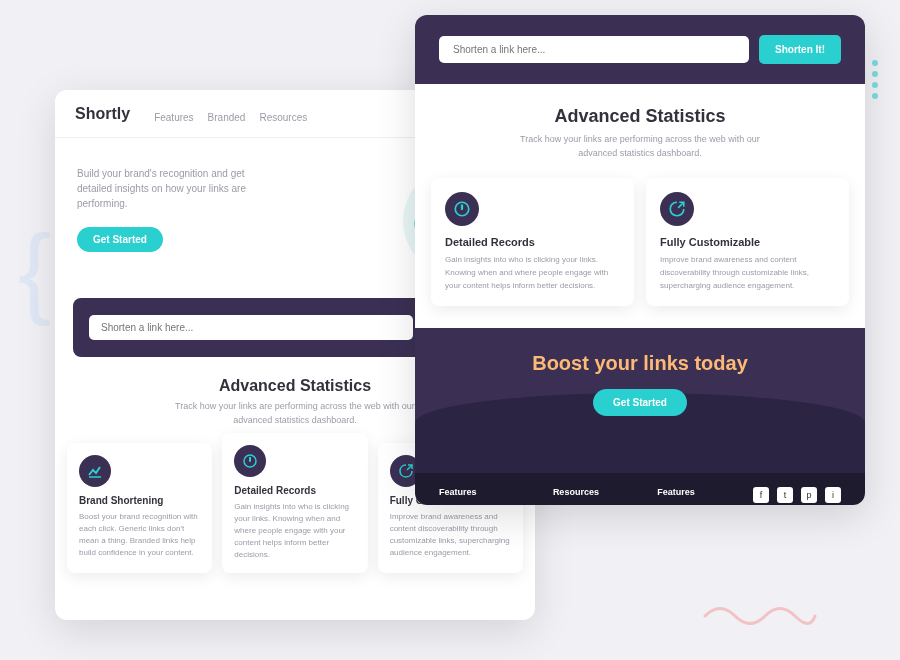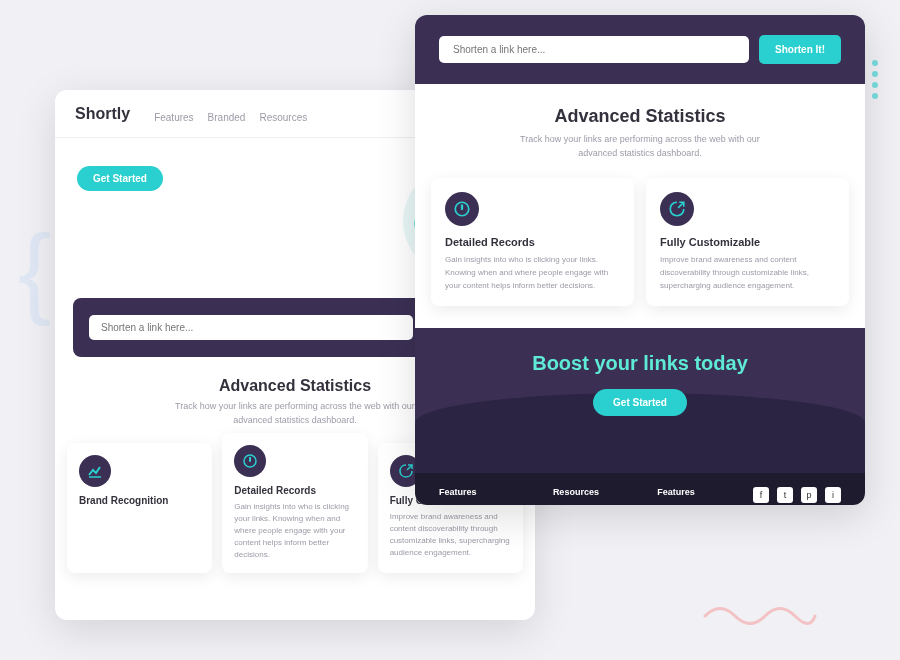--- a/index.html
+++ b/index.html
@@ -348,21 +348,21 @@
     .sec-boost-bg {
       position: absolute;
       bottom: 0; left: 0; right: 0;
       height: 80px;
       background: #2b2442;
       border-radius: 50% 50% 0 0 / 30px 30px 0 0;
     }
     .sec-boost-title {
       font-size: 20px;
       font-weight: 800;
-      color: #5eead4;
+      color: #fdba74;
       margin-bottom: 14px;
       position: relative;
       z-index: 1;
     }
     .sec-boost-cta {
       background: #2acfcf;
       color: #fff;
       font-size: 10px;
       font-weight: 700;
       padding: 8px 20px;
@@ -452,20 +452,21 @@
       <span class="nav-link">Resources</span>
     </div>
     <div class="nav-actions">
       <span class="nav-login">Login</span>
       <span class="nav-signup">Sign Up</span>
     </div>
   </nav>
 
   <div class="hero">
     <div class="hero-text">
+      <p class="hero-subtitle">Build your brand's recognition and get detailed insights on how your links are performing.</p>
       <span class="hero-cta">Get Started</span>
     </div>
     <div class="hero-illustration">
       <div class="illus-circle">
         <svg viewBox="0 0 110 110" width="110" height="110">
 
           <rect x="20" y="70" width="70" height="6" rx="3" fill="#34313d"></rect>
 
           <rect x="50" y="40" width="28" height="22" rx="3" fill="#34313d"></rect>
           <rect x="62" y="62" width="4" height="8" fill="#34313d"></rect>
@@ -503,21 +504,22 @@
   </div>
 
   <div class="stats-cards">
     <div class="stat-card">
       <div class="stat-card-icon">
         <svg width="16" height="16" viewBox="0 0 16 16">
             <polyline points="2,12 6,7 9,10 13,4" stroke="#2acfcf" stroke-width="2" fill="none"></polyline>
             <line x1="2" y1="14" x2="14" y2="14" stroke="#2acfcf" stroke-width="1.5"></line>
           </svg>
       </div>
-      <div class="stat-card-title">Brand Recognition</div>
+      <div class="stat-card-title">Brand Shortening</div>
+      <div class="stat-card-text">Boost your brand recognition with each click. Generic links don't mean a thing. Branded links help build confidence in your content.</div>
     </div>
     <div class="stat-card middle">
       <div class="stat-card-icon">
         <svg width="16" height="16" viewBox="0 0 16 16">
             <circle cx="8" cy="8" r="6" stroke="#2acfcf" stroke-width="1.5" fill="none"></circle>
             <line x1="8" y1="4" x2="8" y2="8" stroke="#2acfcf" stroke-width="2"></line>
             <circle cx="8" cy="8" r="1" fill="#2acfcf"></circle>
           </svg>
       </div>
       <div class="stat-card-title">Detailed Records</div>

